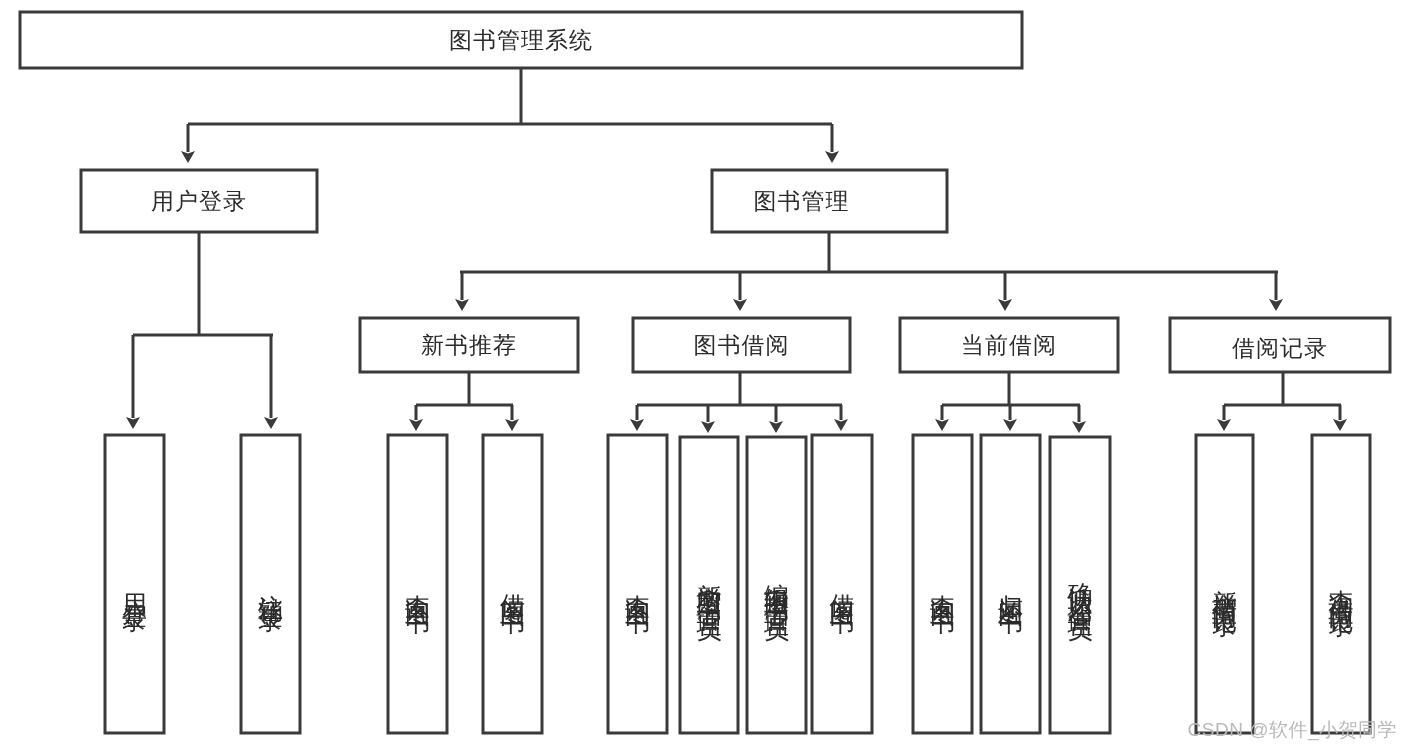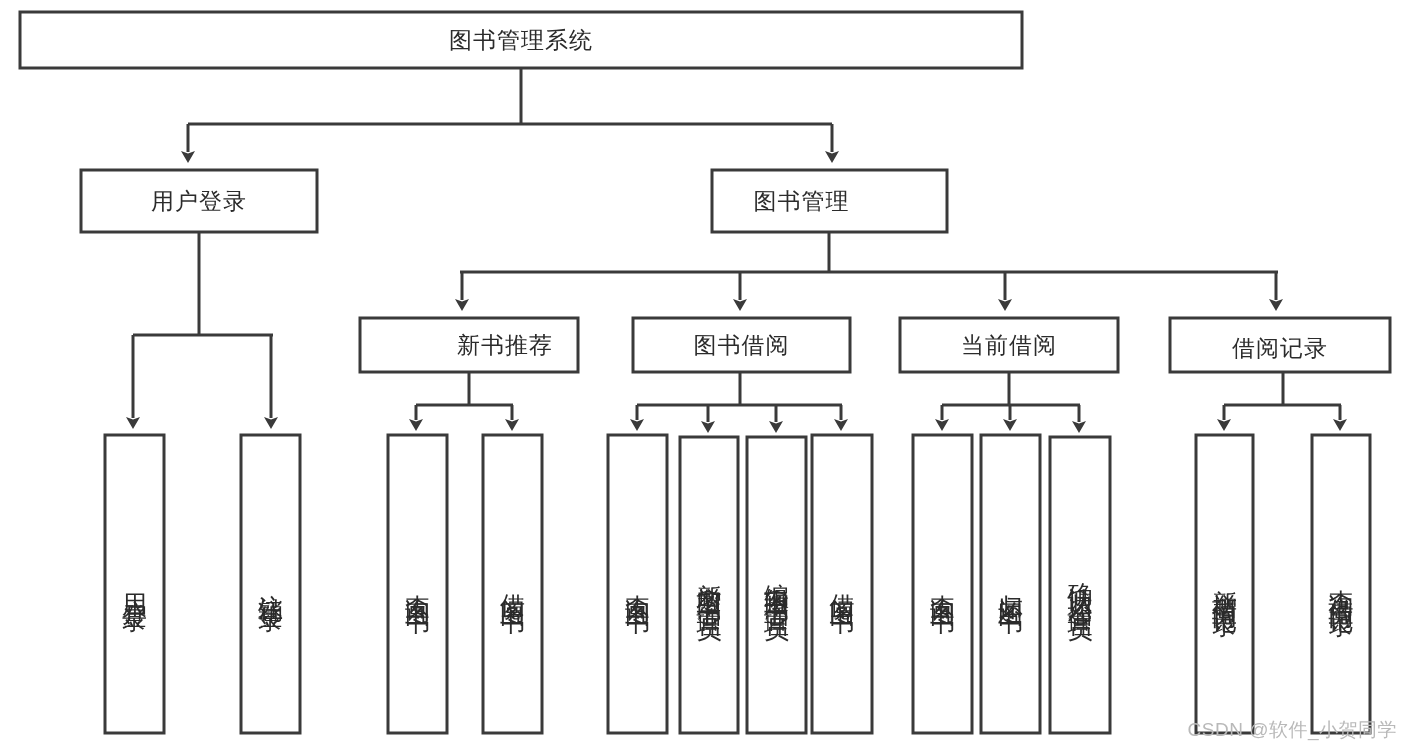--- a/index.html
+++ b/index.html
@@ -136,21 +136,21 @@
     <rect class="node-box" x="1050" y="437" width="60" height="296"></rect>
     <rect class="node-box" x="1196" y="435" width="57" height="298"></rect>
     <rect class="node-box" x="1312" y="435" width="58" height="298"></rect>
   </svg>
 
   <div class="node-label horizontal" style="left:20px; top:12px; width:1002px; height:56px;">图书管理系统</div>
 
   <div class="node-label horizontal" style="left:81px; top:170px; width:236px; height:62px;">用户登录</div>
   <div class="node-label horizontal" style="left:684px; top:170px; width:235px; height:62px;">图书管理</div>
 
-  <div class="node-label horizontal" style="left:360px; top:318px; width:218px; height:54px;padding-left:36px;">新书推荐</div>
+  <div class="node-label horizontal" style="left:360px; top:318px; width:218px; height:54px;">新书推荐</div>
   <div class="node-label horizontal" style="left:900px; top:318px; width:218px; height:54px;">当前借阅</div>
   <div class="node-label horizontal" style="left:633px; top:318px; width:217px; height:54px;">图书借阅</div>
   <div class="node-label horizontal" style="left:1170px; top:318px; width:220px; height:60px;">借阅记录</div>
 
   <div class="node-label vertical" style="left:105px; top:435px; width:59px; height:298px;">用户登录</div>
   <div class="node-label vertical" style="left:241px; top:435px; width:59px; height:298px;">注销登录</div>
   <div class="node-label vertical" style="left:388px; top:435px; width:59px; height:298px;">查询图书</div>
   <div class="node-label vertical" style="left:483px; top:435px; width:59px; height:298px;">借阅图书</div>
   <div class="node-label vertical" style="left:608px; top:435px; width:59px; height:298px;">查询图书</div>
   <div class="node-label vertical" style="left:680px; top:437px; width:58px; height:296px;">新增图书（管理员）</div>

